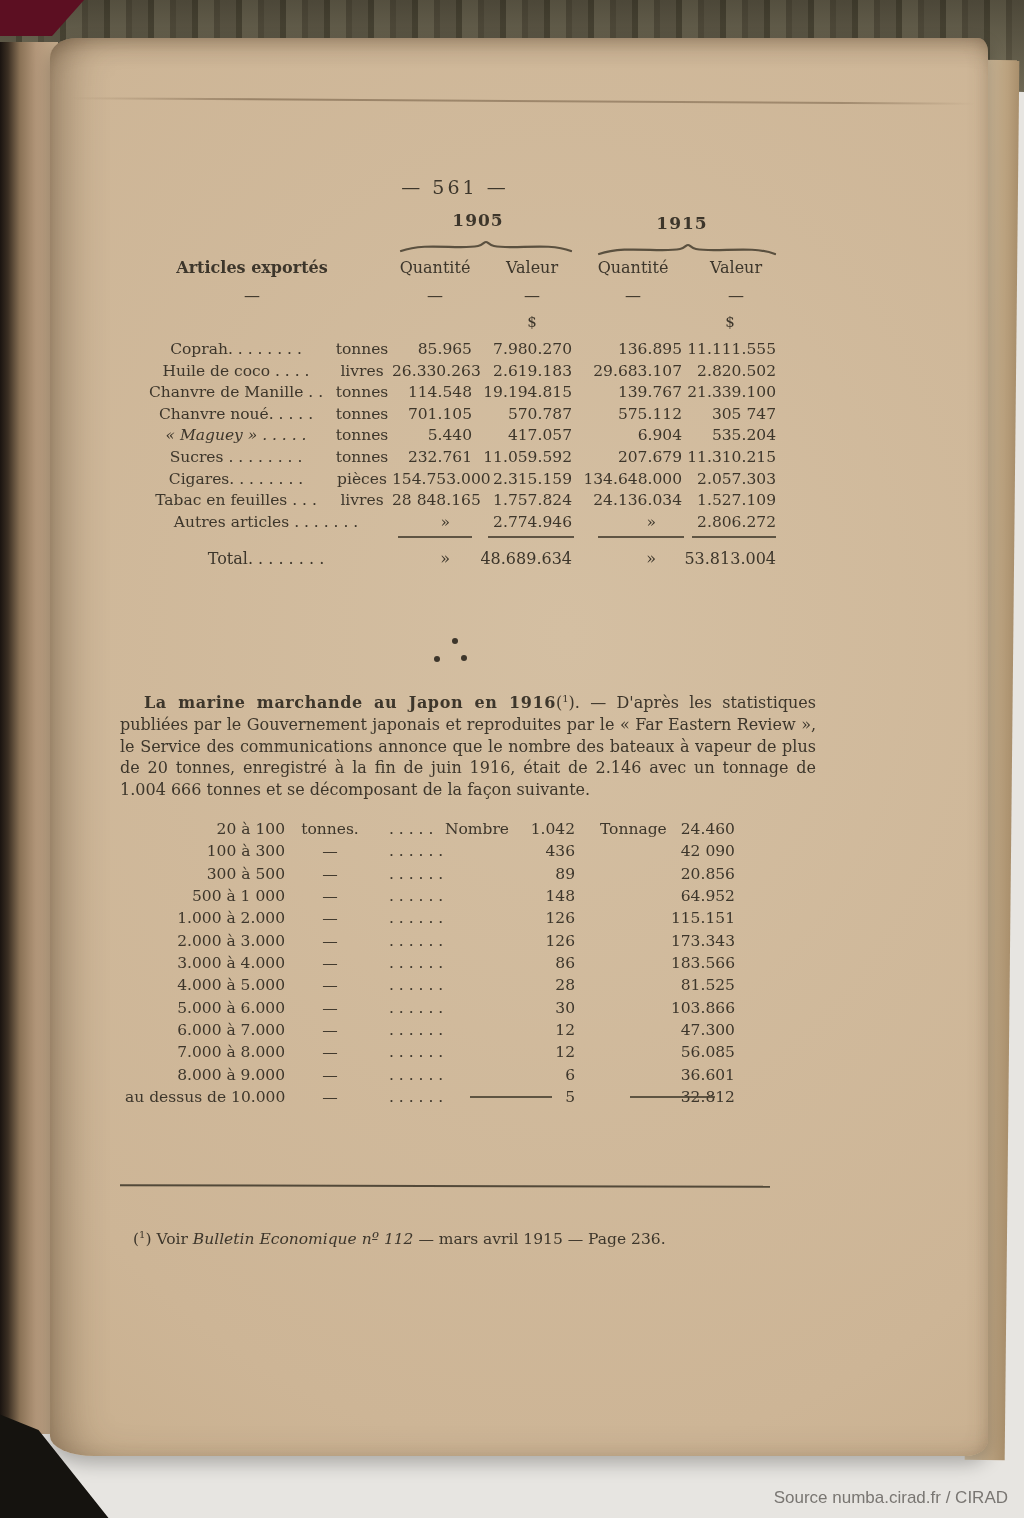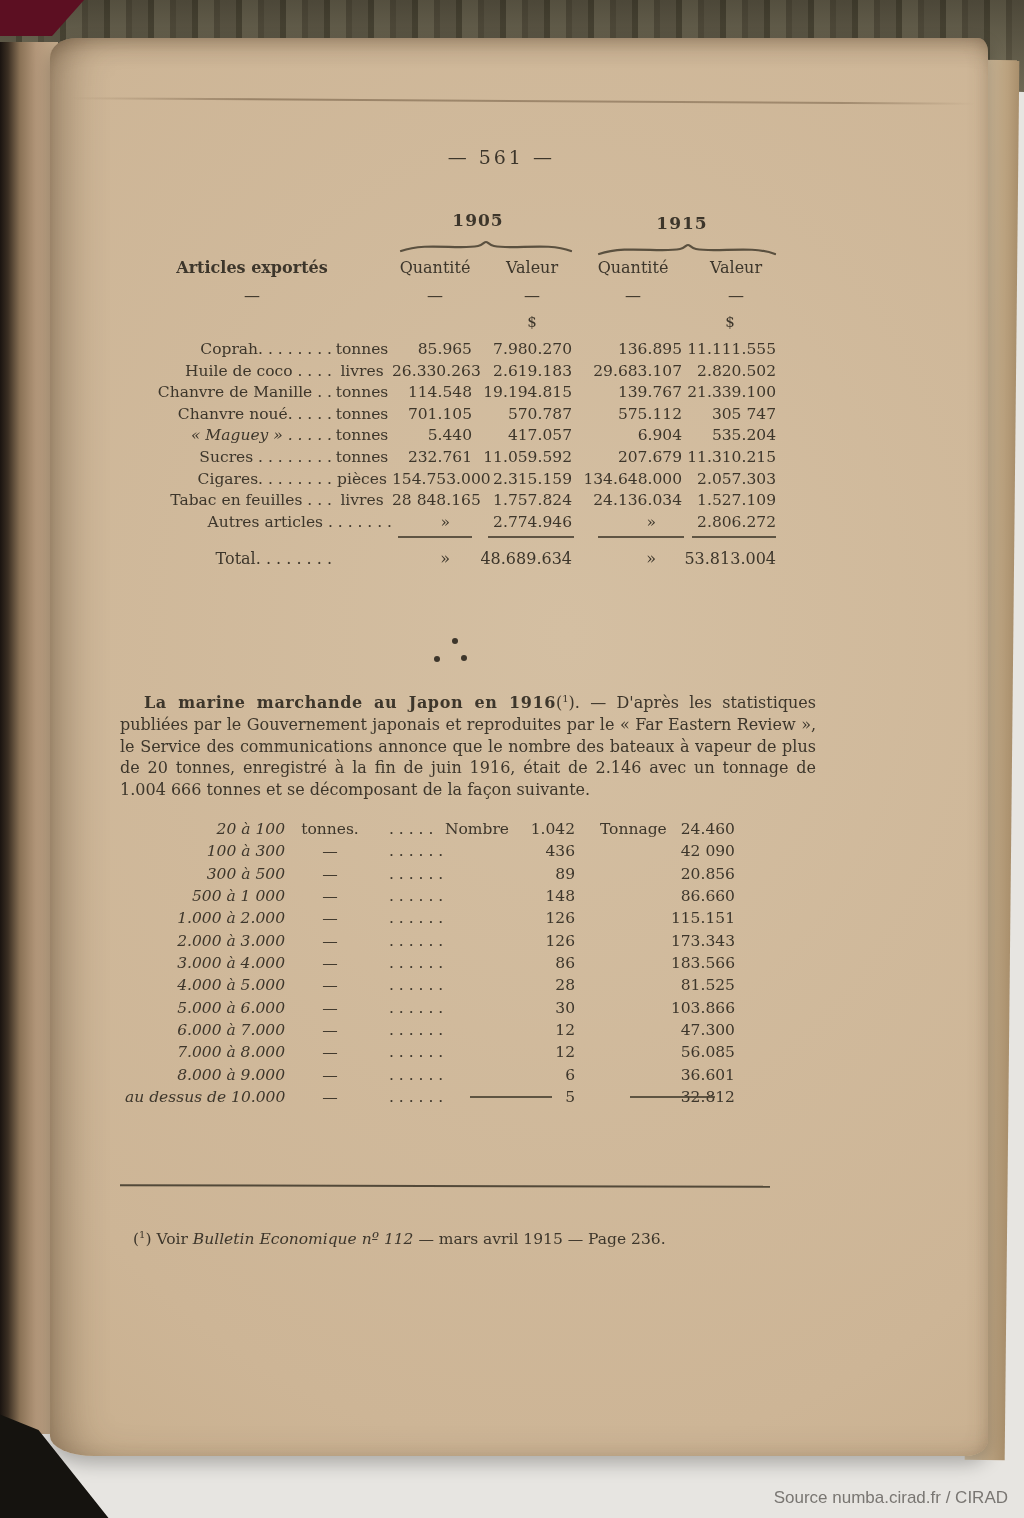--- a/index.html
+++ b/index.html
@@ -49,42 +49,42 @@
   .pagenum { font-size:19px; letter-spacing:3px; text-align:center; }
   .year { font-size:17px; font-weight:700; letter-spacing:1px; text-align:center; }
   .brace { stroke:#453d2f; fill:none; stroke-width:2.2; stroke-linecap:round; opacity:.85; }
   .colhead { font-size:16px; text-align:center; }
   .dash-under { font-size:16px; text-align:center; letter-spacing:0; }
   .dollar { font-size:15px; text-align:center; }
 
   .t1 { left:140px; top:340px; width:636px; font-size:15.5px; }
   .t1row { display:grid; grid-template-columns:192px 60px 80px 100px 110px 94px;
            height:21.6px; align-items:baseline; white-space:nowrap; }
-  .t1label { text-align:right; }
+  .t1label { text-align:center; }
   .t1unit { text-align:center; }
   .num { text-align:right; font-variant-numeric:oldstyle-nums; }
   .italic { font-style:italic; }
 
   .colrule { height:1.6px; background:#4a4233; opacity:.85; }
 
   .t1total { left:140px; top:549px; width:636px; font-size:16px;
     display:grid; grid-template-columns:192px 60px 80px 100px 110px 94px; align-items:baseline; }
   .t1total .t1label { padding-left:60px; }
 
   .orn-dot { position:absolute; width:6px; height:6px; border-radius:50%; background:#3d362b; }
 
   .para { left:120px; top:692px; width:696px; font-size:16px; line-height:21.8px;
           text-align:justify; text-indent:24px; }
   .para b { letter-spacing:.6px; }
   sup { font-size:10px; vertical-align:super; line-height:0; }
 
   .t2 { left:125px; top:820px; width:590px; font-size:15.5px; }
   .t2row { display:grid; grid-template-columns:160px 90px 60px 140px 160px;
            height:22.35px; align-items:baseline; white-space:nowrap; }
-  .t2range { text-align:right;font-style:italic; }
+  .t2range { text-align:right; }
   .t2sep { text-align:center; }
   .t2dots { text-align:left; padding-left:14px; }
   .t2n, .t2t { display:flex; justify-content:flex-end; align-items:baseline; gap:14px; }
   .t2n .val, .t2t .val { min-width:52px; text-align:right; }
 
   .t2total { left:125px; top:1112px; width:590px; font-size:16px;
     display:grid; grid-template-columns:310px 140px 160px; align-items:baseline; }
   .t2total .lbl { padding-left:95px; }
   .t2total .num { text-align:right; }
 
@@ -103,21 +103,21 @@
   <div class="top-band"></div>
   <div class="maroon-corner"></div>
   <div class="gutter"></div>
   <div class="right-sliver"></div>
   <div class="page"></div>
   <div class="page-crease"></div>
   <div class="black-wedge"></div>
 
   <div class="content">
 
-    <div class="abs pagenum" style="left:355px;top:146px;width:200px;text-align:right;">— 561 —</div>
+    <div class="abs pagenum" style="left:355px;top:176px;width:200px;">— 561 —</div>
 
     <div class="abs year" style="left:418px;top:210px;width:120px;">1905</div>
     <div class="abs year" style="left:622px;top:213px;width:120px;">1915</div>
     <svg class="abs" style="left:398px;top:239px;" width="176" height="16" viewBox="0 0 176 16">
       <path class="brace" d="M3,12 C28,3 60,11 80,7 C85,6 86,3 88,3 C90,3 91,6 96,7 C116,11 150,3 173,12"></path>
     </svg>
     <svg class="abs" style="left:596px;top:242px;" width="182" height="16" viewBox="0 0 182 16">
       <path class="brace" d="M3,12 C30,3 64,11 84,7 C89,6 90,3 92,3 C94,3 95,6 100,7 C120,11 156,3 179,12"></path>
     </svg>
 
@@ -271,21 +271,21 @@
           </span>
       </div>
       <div class="t2row">
         <span class="t2range">500 à 1 000</span>
         <span class="t2sep">—</span>
         <span class="t2dots">. . . . . .</span>
         <span class="t2n">
             <span class="val">148</span>
           </span>
         <span class="t2t">
-            <span class="val">86.660</span>
+            <span class="val">64.952</span>
           </span>
       </div>
       <div class="t2row">
         <span class="t2range">1.000 à 2.000</span>
         <span class="t2sep">—</span>
         <span class="t2dots">. . . . . .</span>
         <span class="t2n">
             <span class="val">126</span>
           </span>
         <span class="t2t">

